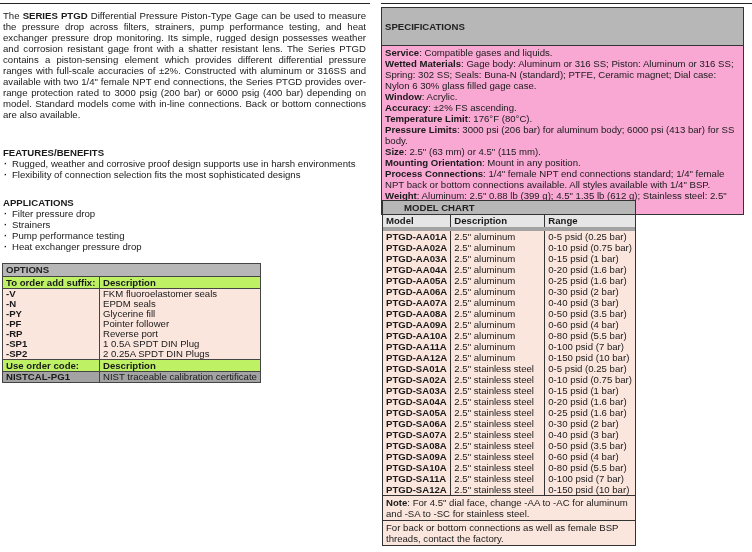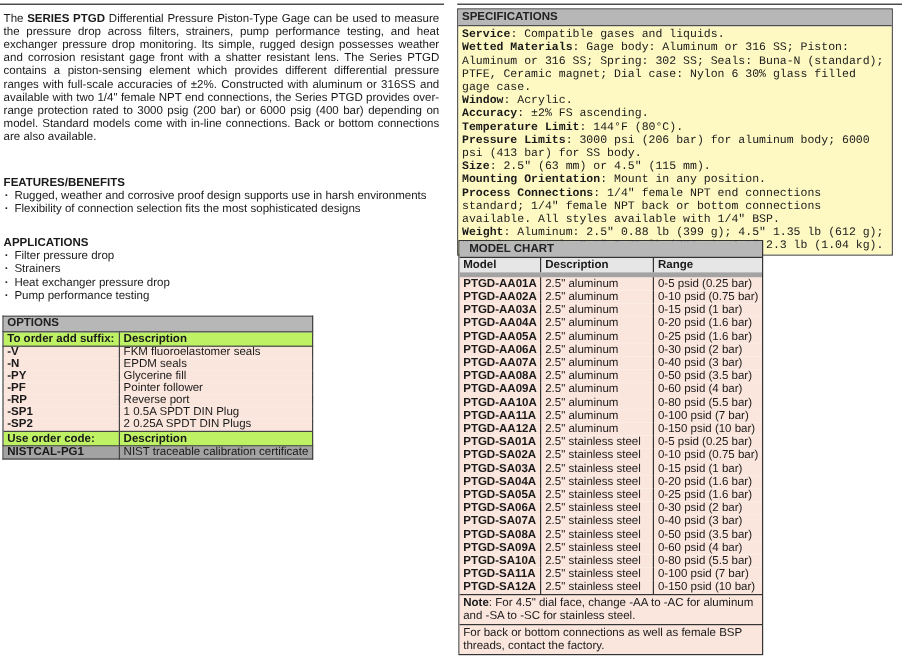--- a/index.html
+++ b/index.html
@@ -34,30 +34,30 @@
     .opt-table .col-head td { background: #bef264; font-weight: bold; height: 11px; line-height: 11px; }
     .opt-table .data-row td { background: #fbe6de; border-top: none; border-bottom: none; }
     .opt-table .data-row td.code { font-weight: bold; width: 90px; }
     .opt-table .nist td { background: #a3a3a3; }
     .opt-table .nist td.code { font-weight: bold; }
 
     .spec {
       position: absolute; left: 381px; top: 7px; width: 361px;
       border: 1px solid #333;
     }
-    .spec-head { background: #b7b7b7; font-weight: bold; padding: 0 3px; height: 13px; line-height: 13px; border-bottom: 1px solid #333; color: #222; }
-    .spec-body { padding: 1px 3px 2px 3px; background: #fef9c3; font-family: Liberation Mono, monospace; }
+    .spec-head { background: #b7b7b7; font-weight: bold; padding: 12px 3px; height: 13px; line-height: 13px; border-bottom: 1px solid #333; color: #222; }
+    .spec-body { padding: 1px 3px 2px 3px; background: #f9a8d4; }
     .spec-body p { margin: 0; }
     .spec-body b { font-weight: bold; }
 
     .model {
       position: absolute; left: 382px; top: 200px; width: 252px;
       border: 1px solid #333;
     }
-    .model .title { background: #b7b7b7; font-weight: bold; padding: 0 8px; height: 13px; line-height: 13px; border-bottom: 1px solid #333; color: #222; }
+    .model .title { background: #b7b7b7; font-weight: bold; padding: 0 21px; height: 13px; line-height: 13px; border-bottom: 1px solid #333; color: #222; }
     .model table { width: 100%; }
     .model td { padding: 0 3px; height: 11px; line-height: 11px; white-space: nowrap; border-left: 1px solid #333; }
     .model td:first-child { border-left: none; }
     .model .col-head td { background: #e6e6e6; font-weight: bold; border-bottom: 4px solid #a3a3a3; height: 12px; line-height: 12px; }
     .model .data-row td { background: #fbe6de; }
     .model .data-row td.m { font-weight: bold; width: 60px; }
     .model .data-row td.d { width: 88px; }
     .model .note { background: #fbe6de; border-top: 1px solid #333; padding: 1px 3px; line-height: 11px; }
     .model .note b { font-weight: bold; }
   </style>
@@ -75,22 +75,22 @@
     <li>Rugged, weather and corrosive proof design supports use in harsh environments</li>
     <li>Flexibility of connection selection fits the most sophisticated designs</li>
   </ul>
 </div>
 
 <div class="apps">
   <p class="section-title">APPLICATIONS</p>
   <ul class="bullets">
     <li>Filter pressure drop</li>
     <li>Strainers</li>
+    <li>Pump performance testing</li>
     <li>Heat exchanger pressure drop</li>
-    <li>Pump performance testing</li>
   </ul>
 </div>
 
 <table class="opt-table">
   <tbody>
       <tr class="head-row">
         <td colspan="2">OPTIONS</td>
       </tr>
   <tr class="col-head">
     <td>To order add suffix:</td>
@@ -135,21 +135,21 @@
 </tbody>
   </table>
 
 <div class="spec">
   <div class="spec-head">SPECIFICATIONS</div>
   <div class="spec-body">
     <p><b>Service</b><span>: Compatible gases and liquids.</span></p>
     <p><b>Wetted Materials</b><span>: Gage body: Aluminum or 316 SS; Piston: Aluminum or 316 SS; Spring: 302 SS; Seals: Buna-N (standard); PTFE, Ceramic magnet; Dial case: Nylon 6 30% glass filled gage case.</span></p>
     <p><b>Window</b><span>: Acrylic.</span></p>
     <p><b>Accuracy</b><span>: ±2% FS ascending.</span></p>
-    <p><b>Temperature Limit</b><span>: 144°F (80°C).</span></p>
+    <p><b>Temperature Limit</b><span>: 176°F (80°C).</span></p>
     <p><b>Pressure Limits</b><span>: 3000 psi (206 bar) for aluminum body; 6000 psi (413 bar) for SS body.</span></p>
     <p><b>Size</b><span>: 2.5" (63 mm) or 4.5" (115 mm).</span></p>
     <p><b>Mounting Orientation</b><span>: Mount in any position.</span></p>
     <p><b>Process Connections</b><span>: 1/4" female NPT end connections standard; 1/4" female NPT back or bottom connections available. All styles available with 1/4" BSP.</span></p>
     <p><b>Weight</b><span>: Aluminum: 2.5" 0.88 lb (399 g); 4.5" 1.35 lb (612 g); Stainless steel: 2.5" 1.75 lb (794 g); 4.5" 2.3 lb (1.04 kg).</span></p>
   </div>
 </div>
 
 <div class="model">
   <div class="title">MODEL CHART</div>

